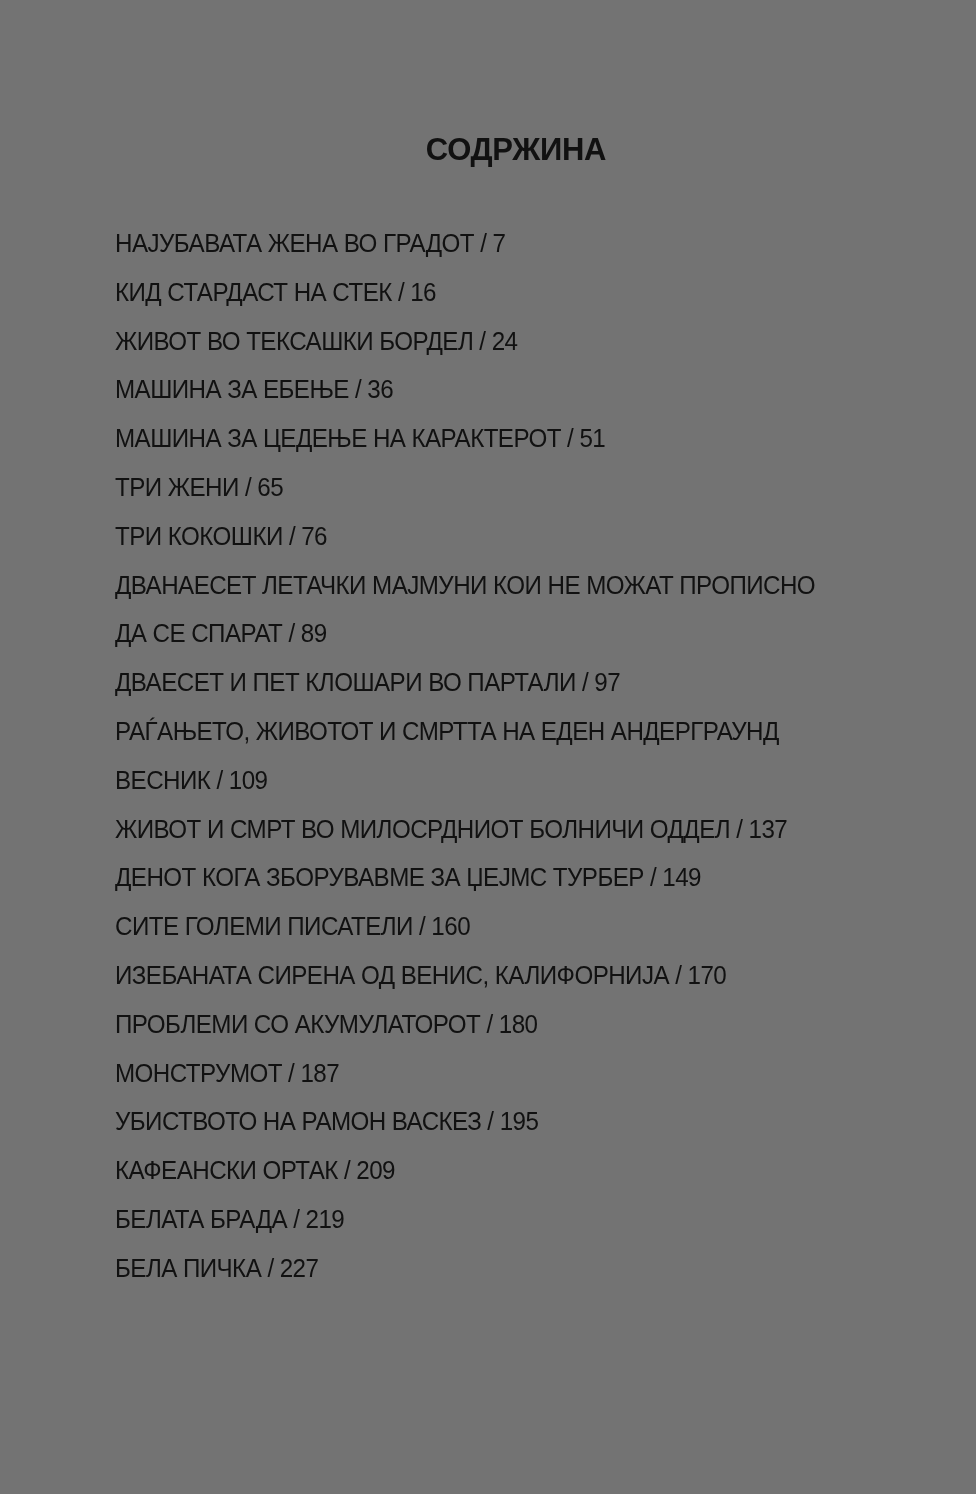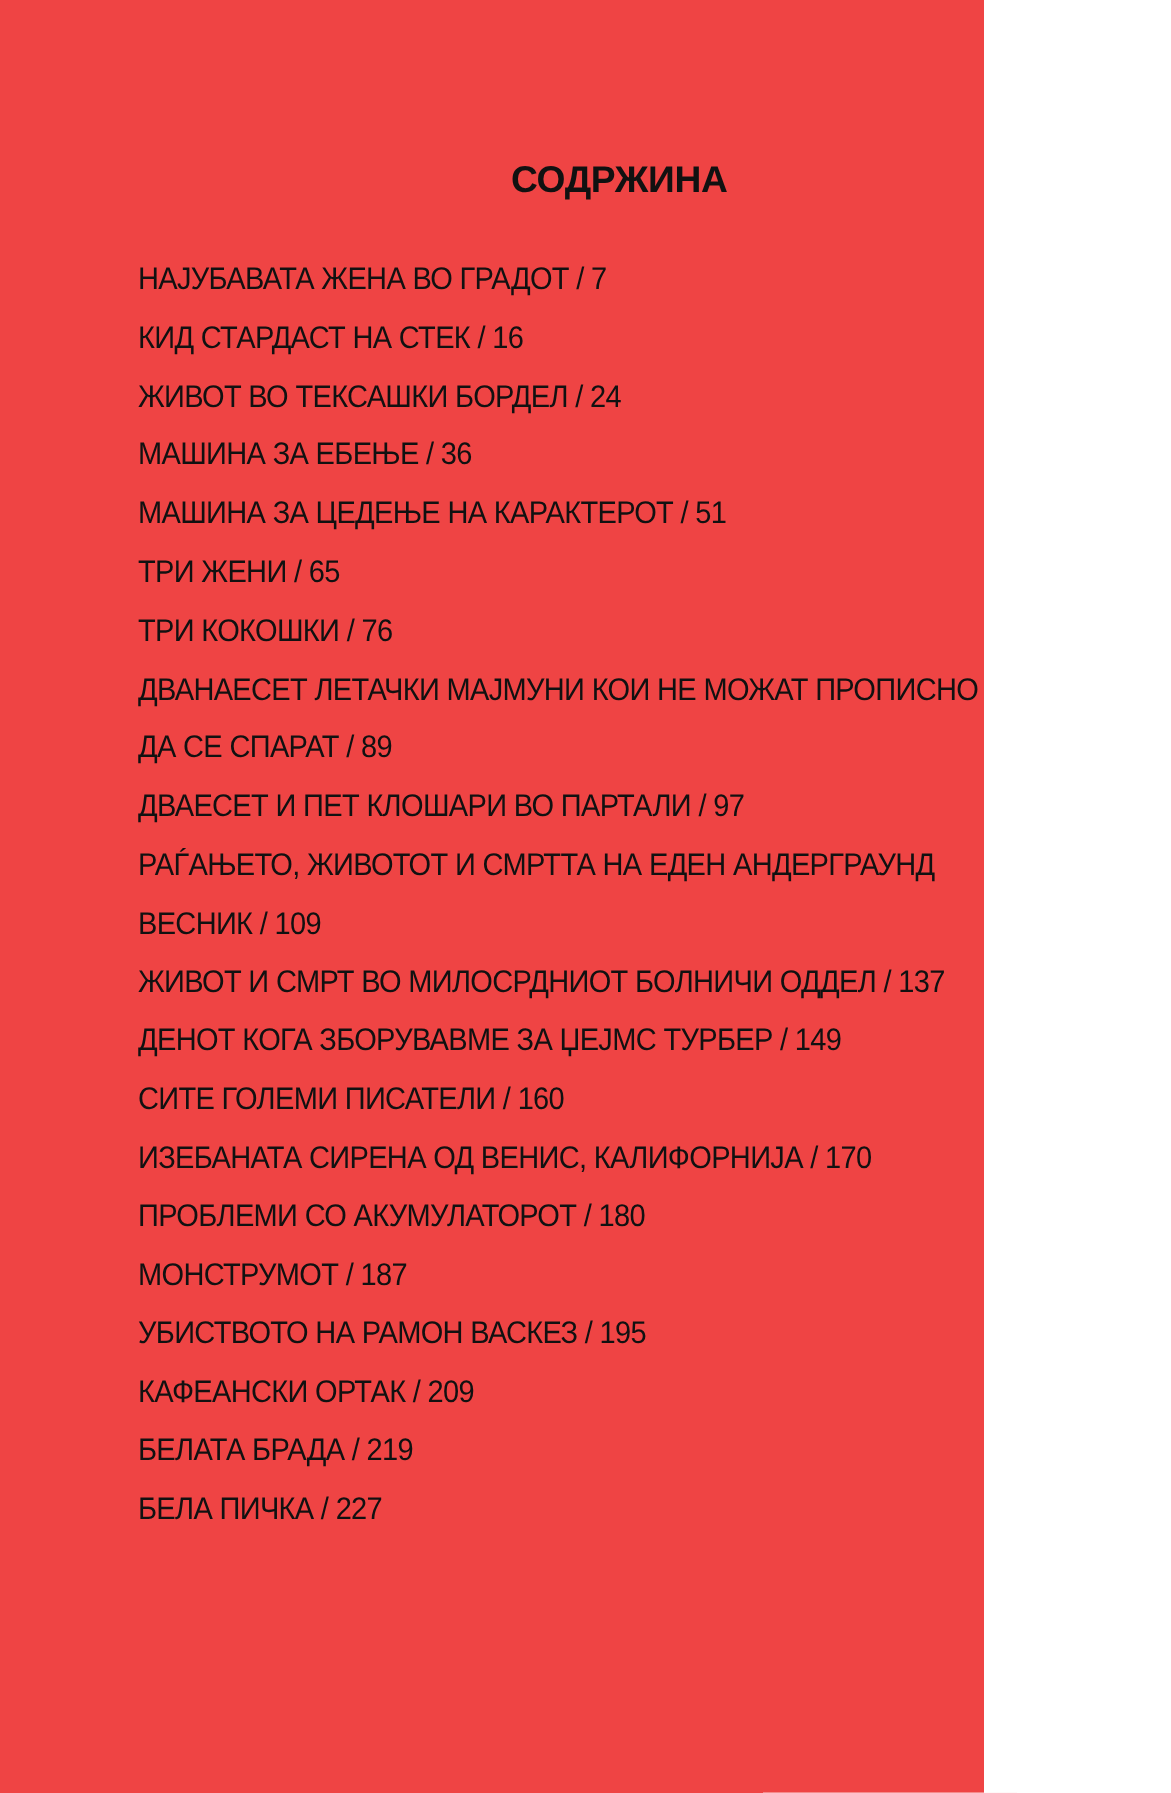--- a/index.html
+++ b/index.html
@@ -11,40 +11,40 @@
       width: 976px;
       height: 1494px;
       position: relative;
       overflow: hidden;
       color: #111111;
       font-family: "Liberation Sans", "DejaVu Sans", sans-serif;
     }
     .page {
       position: absolute;
       left: 0; top: 0;
-      width: 820px;
+      width: 976px;
       height: 1494px;
-      background: #ef4444;
+      background: #737373;
     }
     .toc-title {
       position: absolute;
       top: 128px;
       left: 0;
       width: 1032px;
       text-align: center;
       font-weight: bold;
       font-size: 31px;
       letter-spacing: -0.3px;
       line-height: 44px;
       margin: 0;
     }
     .toc-list {
       position: absolute;
       left: 115px;
-      top: 208px;
+      top: 219px;
       margin: 0;
       padding: 0;
       list-style: none;
     }
     .toc-line {
       font-size: 26px;
       line-height: 48.8px;
       height: 48.8px;
       white-space: nowrap;
       letter-spacing: -0.6px;

